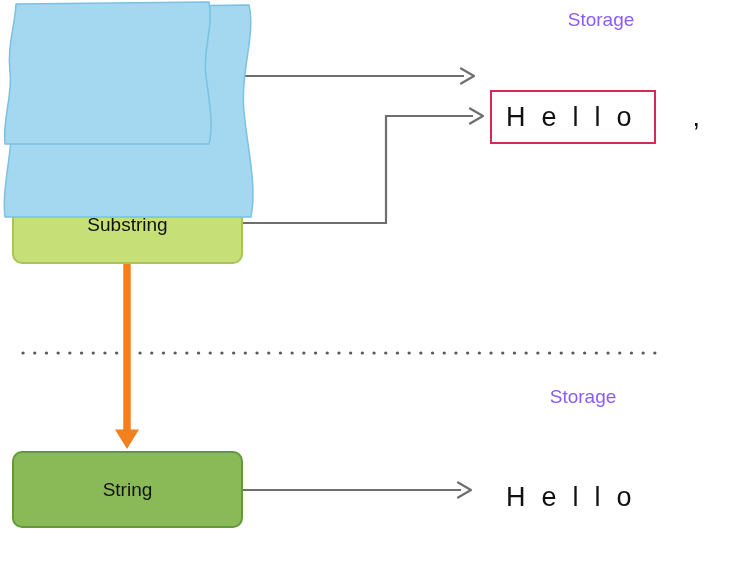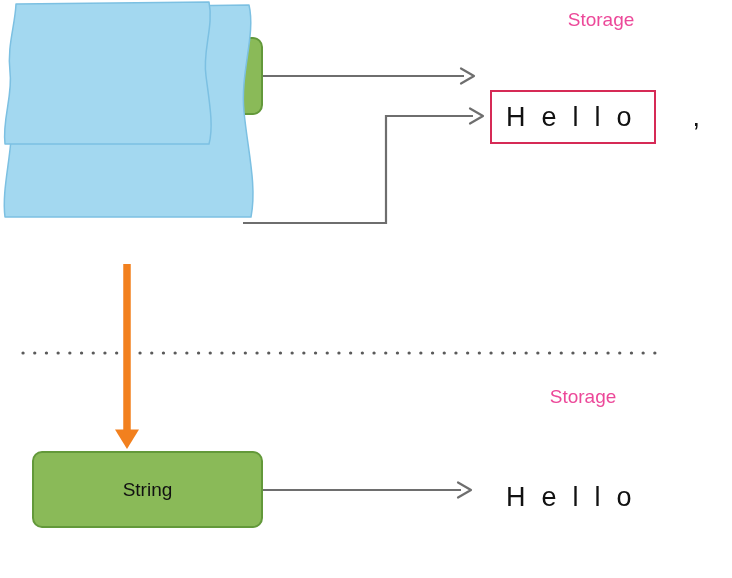--- a/index.html
+++ b/index.html
@@ -21,35 +21,34 @@
     border-radius: 10px;
     display: flex;
     align-items: center;
     justify-content: center;
     font-size: 19px;
     color: #111111;
   }
   .gbox.string {
     background: #8ABA58;
     border: 2px solid #63993A;
-    margin-left: 20px;
   }
   .gbox.substring {
     background: #C6DF77;
     border: 2px solid #A9C45C;
   }
   .box-string-top    { left: 12px; top: 37px;  height: 74px; }
   .box-substring     { left: 12px; top: 186px; height: 74px; }
   .box-string-bottom { left: 12px; top: 451px; height: 73px; }
 
   
   .storage-title {
     position: absolute;
     font-size: 19px;
-    color: #ec4899;
+    color: #8b5cf6;
     text-align: center;
   }
   .storage-title.top    { left: 470px; top: 9px;   width: 262px; }
   .storage-title.bottom { left: 476px; top: 386px; width: 214px; }
 
   
   .storage-shape-top    { left: 470px; top: 36px; }
   .storage-shape-bottom { left: 476px; top: 418px; }
 
   
@@ -100,20 +99,23 @@
     <g>
       <path d="M 127 264 V 431" stroke="#F2801E" stroke-width="7.5" fill="none"></path>
       <polygon points="115,429.5 139,429.5 127,449" fill="#F2801E"></polygon>
     </g>
   </svg>
 
   <div class="gbox string box-string-top">
     <span>String</span>
   </div>
 
+  <div class="gbox substring box-substring">
+    <span>Substring</span>
+  </div>
 
   <div class="gbox string box-string-bottom">
     <span>String</span>
   </div>
 
   <div class="storage-title top">Storage</div>
 
   <svg class="layer storage-shape-top" width="262" height="222" viewBox="0 0 262 222">
     <path d="M 22 8 L 249 5
              C 256 35 240 72 244 112

